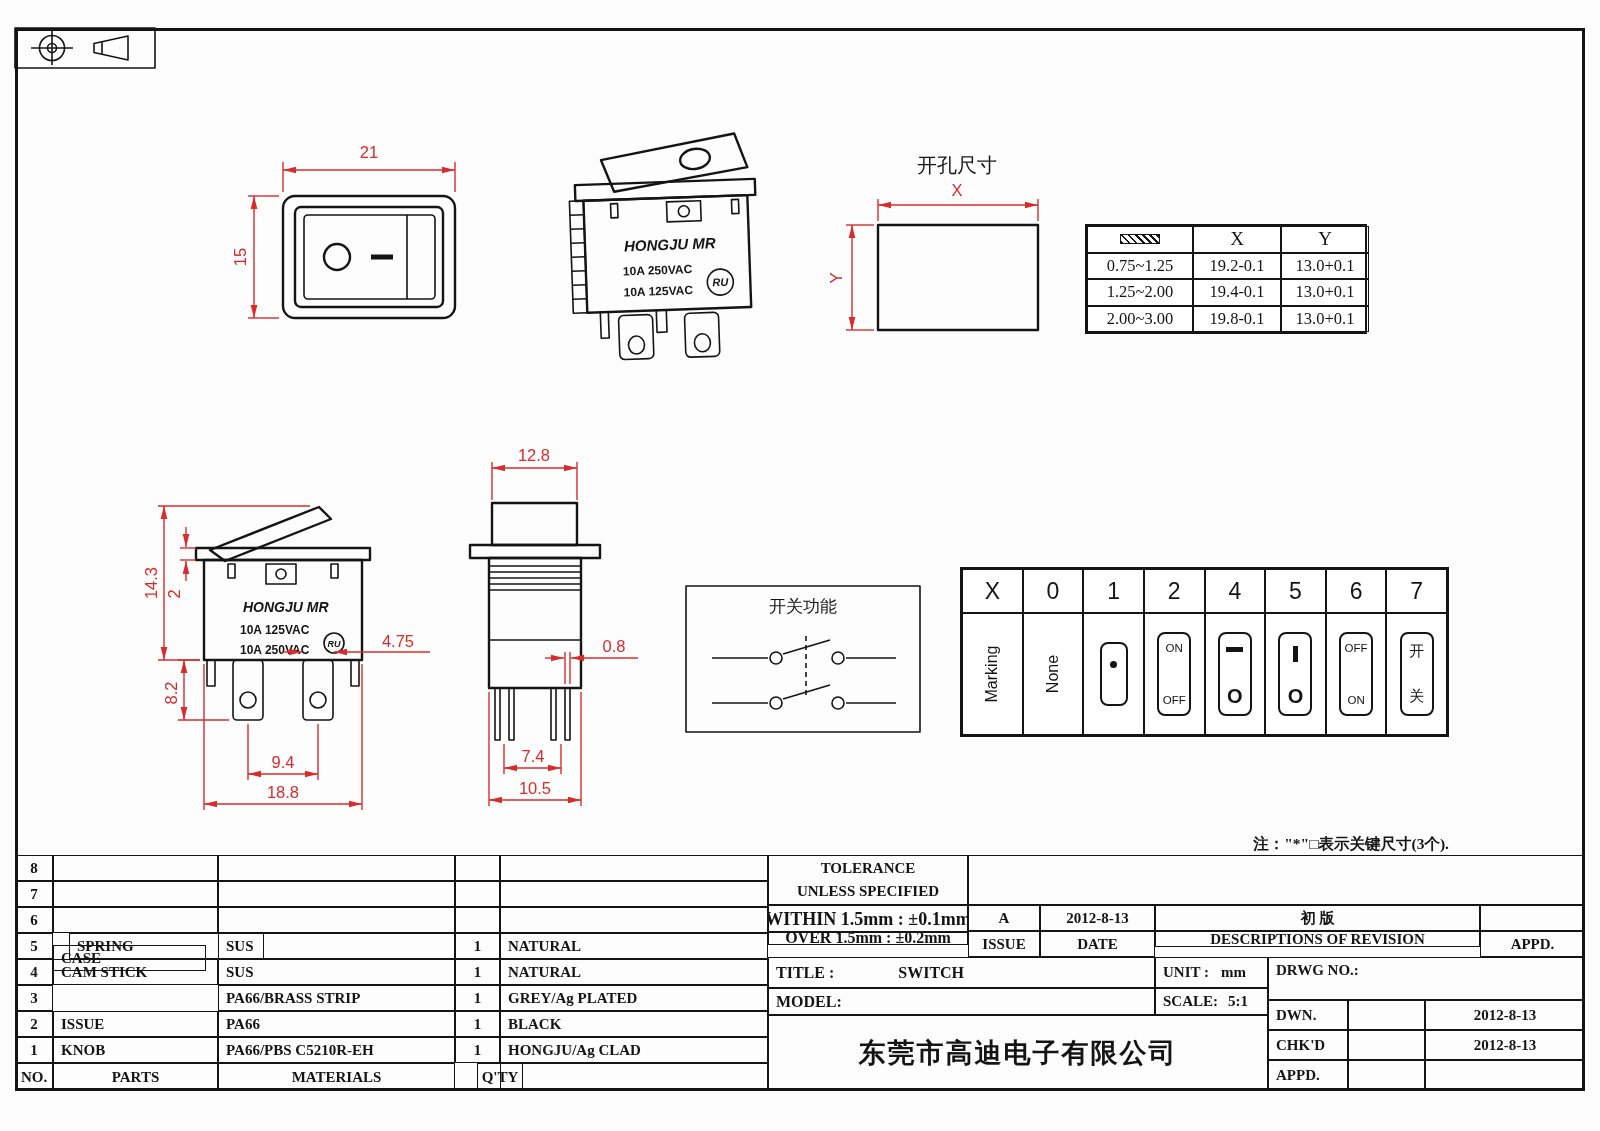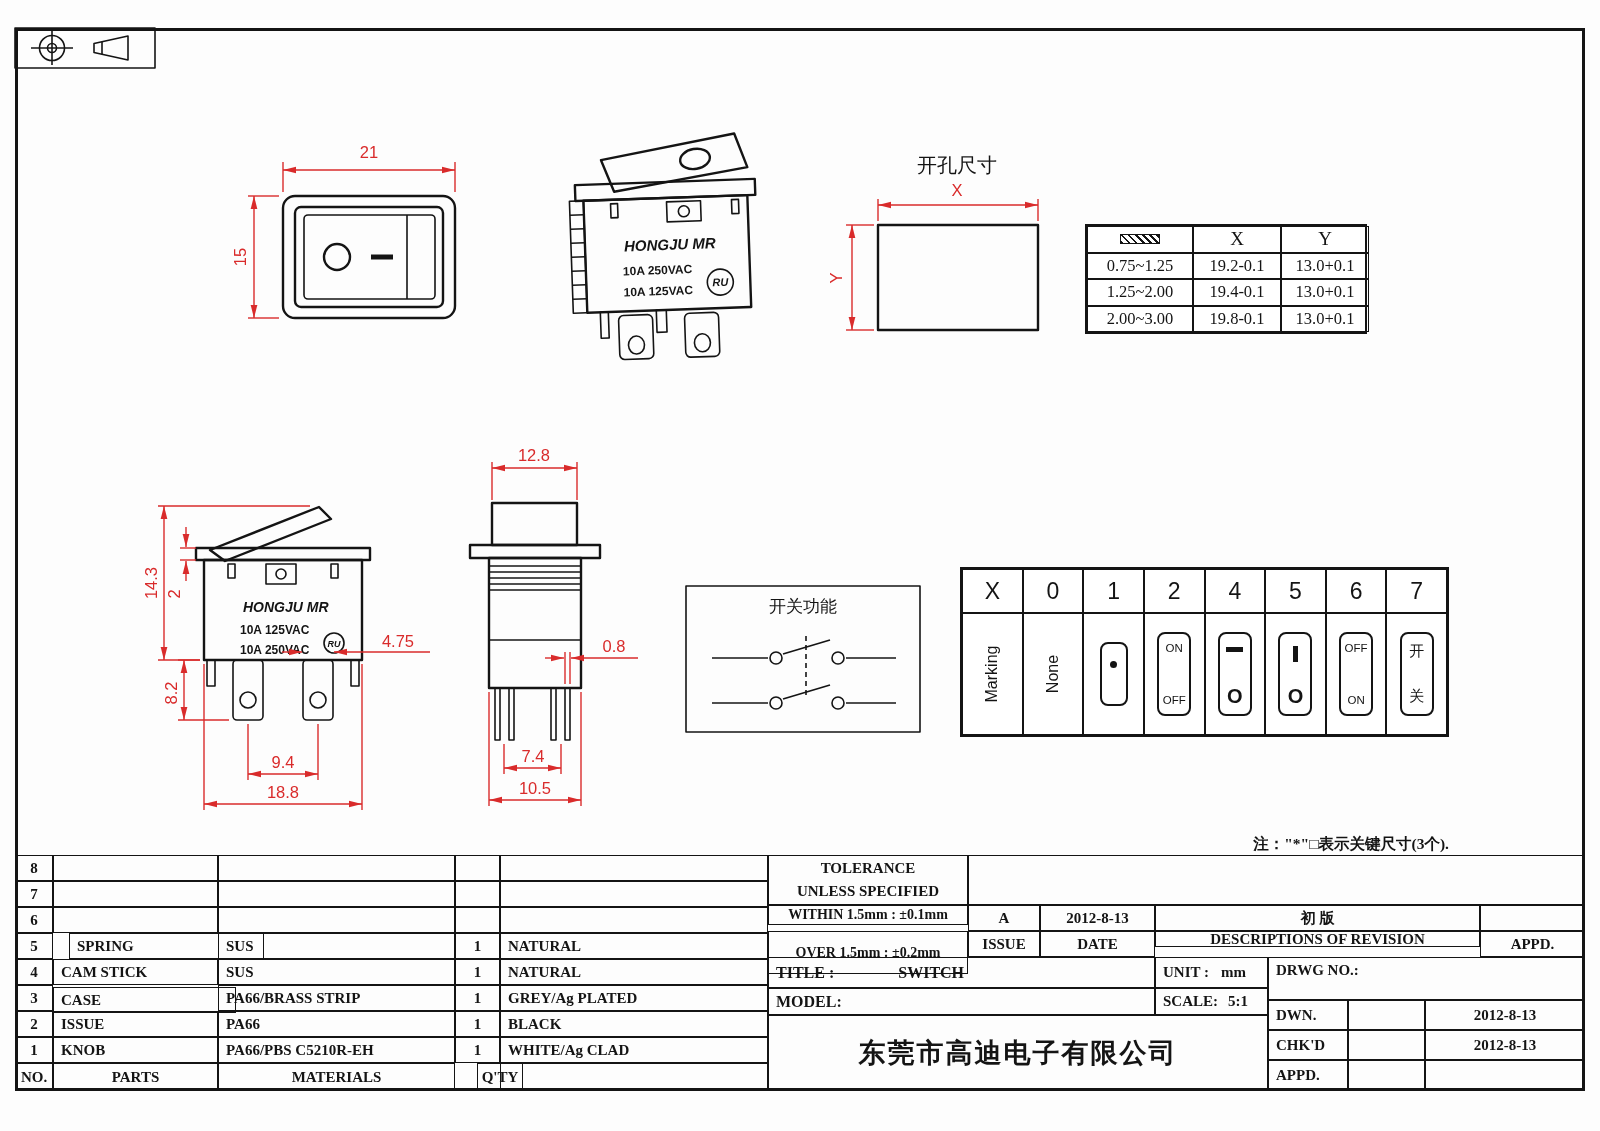--- a/index.html
+++ b/index.html
@@ -381,50 +381,50 @@
     <div class="bcell" style="left:455px;top:933px;width:45px;height:26px">1</div>
     <div class="bcell bl" style="left:500px;top:933px;width:268px;height:26px">NATURAL</div>
 
     <div class="bcell" style="left:15px;top:959px;width:38px;height:26px">4</div>
     <div class="bcell bl" style="left:53px;top:959px;width:165px;height:26px">CAM STICK</div>
     <div class="bcell bl" style="left:218px;top:959px;width:237px;height:26px">SUS</div>
     <div class="bcell" style="left:455px;top:959px;width:45px;height:26px">1</div>
     <div class="bcell bl" style="left:500px;top:959px;width:268px;height:26px">NATURAL</div>
 
     <div class="bcell" style="left:15px;top:985px;width:38px;height:26px">3</div>
-    <div class="bcell bl" style="left:53px;top:987px;width:183px;height:26px">CASE</div>
+    <div class="bcell bl" style="left:53px;top:945px;width:153px;height:26px">CASE</div>
     <div class="bcell bl" style="left:218px;top:985px;width:237px;height:26px">PA66/BRASS STRIP</div>
     <div class="bcell" style="left:455px;top:985px;width:45px;height:26px">1</div>
     <div class="bcell bl" style="left:500px;top:985px;width:268px;height:26px">GREY/Ag PLATED</div>
 
     <div class="bcell" style="left:15px;top:1011px;width:38px;height:26px">2</div>
     <div class="bcell bl" style="left:53px;top:1011px;width:165px;height:26px">ISSUE</div>
     <div class="bcell bl" style="left:218px;top:1011px;width:237px;height:26px">PA66</div>
     <div class="bcell" style="left:455px;top:1011px;width:45px;height:26px">1</div>
     <div class="bcell bl" style="left:500px;top:1011px;width:268px;height:26px">BLACK</div>
 
     <div class="bcell" style="left:15px;top:1037px;width:38px;height:26px">1</div>
     <div class="bcell bl" style="left:53px;top:1037px;width:165px;height:26px">KNOB</div>
     <div class="bcell bl" style="left:218px;top:1037px;width:237px;height:26px">PA66/PBS C5210R-EH</div>
     <div class="bcell" style="left:455px;top:1037px;width:45px;height:26px">1</div>
-    <div class="bcell bl" style="left:500px;top:1037px;width:268px;height:26px">WHITE/Ag CLAD</div>
+    <div class="bcell bl" style="left:500px;top:1037px;width:268px;height:26px">HONGJU/Ag CLAD</div>
 
     <div class="bcell" style="left:15px;top:1063px;width:38px;height:28px">NO.</div>
     <div class="bcell" style="left:53px;top:1063px;width:165px;height:28px">PARTS</div>
     <div class="bcell" style="left:218px;top:1063px;width:237px;height:28px">MATERIALS</div>
     <div class="bcell" style="left:477px;top:1063px;width:46px;height:28px">Q'TY</div>
     <div class="bcell" style="left:500px;top:1063px;width:268px;height:28px"></div>
 
     <div class="bcell two" style="left:768px;top:855px;width:200px;height:50px">
       <span>TOLERANCE</span>
       <span>UNLESS  SPECIFIED</span>
     </div>
     <div class="bcell" style="left:968px;top:855px;width:617px;height:50px"></div>
-    <div class="bcell" style="left:768px;top:905px;width:200px;height:20px;font-size:14px">WITHIN 1.5mm : ±0.1mm</div>
-    <div class="bcell" style="left:768px;top:931px;width:200px;height:43px;font-size:14px">OVER 1.5mm : ±0.2mm</div>
+    <div class="bcell" style="left:768px;top:905px;width:200px;height:28px;font-size:18px">WITHIN 1.5mm : ±0.1mm</div>
+    <div class="bcell" style="left:768px;top:931px;width:200px;height:14px;font-size:16px">OVER 1.5mm : ±0.2mm</div>
 
     <div class="bcell" style="left:968px;top:905px;width:72px;height:26px">A</div>
     <div class="bcell" style="left:1040px;top:905px;width:115px;height:26px">2012-8-13</div>
     <div class="bcell" style="left:1155px;top:905px;width:325px;height:26px">初 版</div>
     <div class="bcell" style="left:1480px;top:905px;width:105px;height:26px"></div>
 
     <div class="bcell" style="left:968px;top:931px;width:72px;height:26px">ISSUE</div>
     <div class="bcell" style="left:1040px;top:931px;width:115px;height:26px">DATE</div>
     <div class="bcell" style="left:1155px;top:931px;width:325px;height:16px">DESCRIPTIONS OF REVISION</div>
     <div class="bcell" style="left:1480px;top:931px;width:105px;height:26px">APPD.</div>

